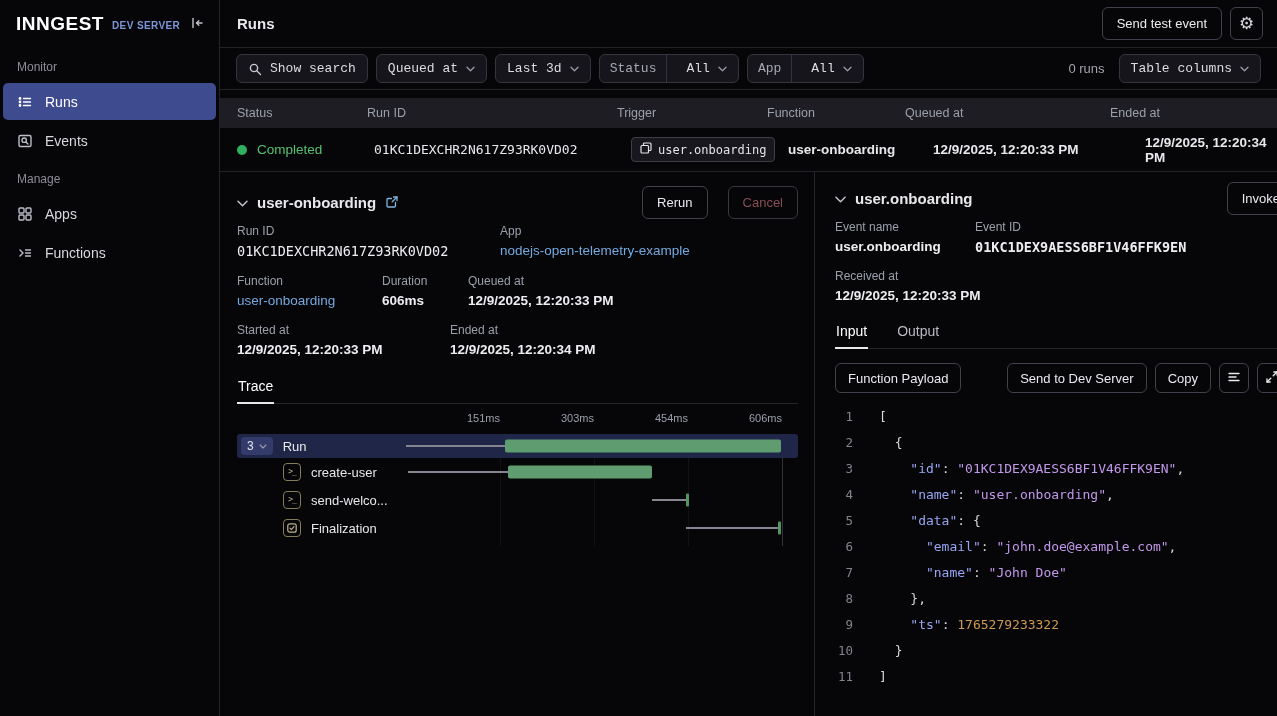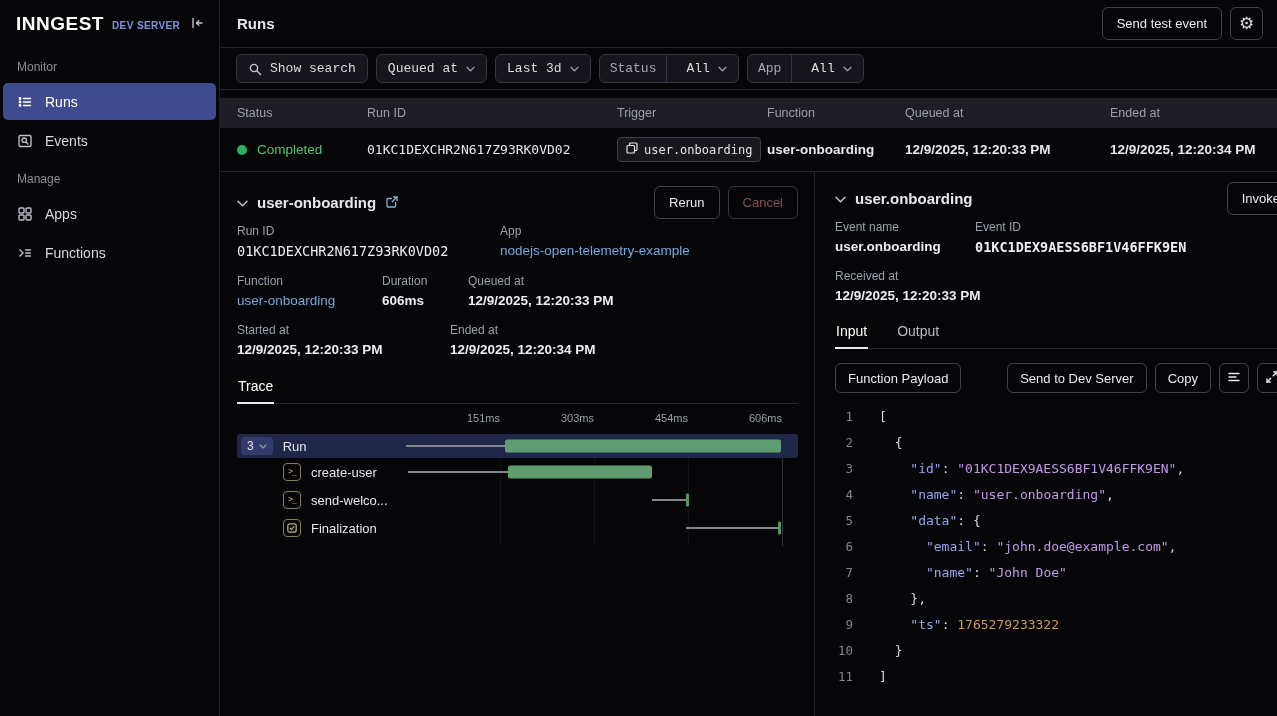--- a/index.html
+++ b/index.html
@@ -43,21 +43,21 @@
   .chev { color:#9a9aa5; display:flex; }
   .cicon { display:flex; color:#c9c9d2; }
   .seg-chip { padding:0; overflow:hidden; }
   .seg-label { padding:0 10px; color:#a7a7b1; border-right:1px solid #35353f; height:100%; display:flex; align-items:center; }
   .seg-value { padding:0 11px; display:flex; gap:8px; align-items:center; }
   .fb-right { margin-left:auto; display:flex; align-items:center; gap:14px; }
   .runs-count { font-size:13px; color:#a3a3ac; }
 
   
   .thead { margin-top:8px; display:flex; height:30px; background:#1d1d23; align-items:center; font-size:12.5px; color:#9ba0ab; flex-shrink:0; }
-  .trow { display:flex; height:44px; align-items:center; border-bottom:1px solid #222229; font-size:13.5px; flex-shrink:0; cursor:pointer; }
+  .trow { display:flex; height:44px; align-items:center; border-bottom:1px solid #222229; font-size:13.5px; flex-shrink:0; cursor:pointer;gap:7px; }
   .col-status { width:147px; padding-left:17px; display:flex; align-items:center; gap:10px; }
   .col-runid { width:250px; }
   .col-trigger { width:150px; }
   .col-fn { width:138px; }
   .col-queued { width:205px; }
   .col-ended { flex:1; }
   .dot { width:10px; height:10px; border-radius:50%; background:#2fb05e; flex-shrink:0; }
   .completed-text { color:#56c271; font-size:13.5px; }
   .runid-text { font-size:13px; }
   .trigger-badge { display:inline-flex; align-items:center; gap:6px; border:1px solid #3e3e48; background:#17171d; border-radius:4px;
@@ -65,21 +65,21 @@
   .bold-val { font-weight:700; }
 
   
   .details { flex:1; display:flex; min-height:0; }
   .left-pane { flex:1; min-width:0; padding:8px 16px 0 17px; display:flex; flex-direction:column; }
   .right-pane { width:463px; flex-shrink:0; border-left:1px solid #26262c; padding:4px 0 0 20px; overflow:hidden; }
 
   .pane-head { display:flex; align-items:center; gap:9px; height:44px; flex-shrink:0; position:relative; }
   .pane-title { font-size:15px; font-weight:700; }
   .ext-link { color:#84b2dd; display:flex; cursor:pointer; }
-  .head-btns { margin-left:auto; display:flex; gap:8px; }
+  .head-btns { margin-left:auto; display:flex; gap:20px; }
   .cancel-btn { color:#a05a63; opacity:.85; cursor:default; }
   .chev-toggle { color:#c3c3cc; display:flex; cursor:pointer; background:none; border:none; }
 
   .field-row { display:flex; margin-bottom:15px; }
   .field-label { font-size:12px; color:#9aa0ab; margin-bottom:5px; }
   .field-value { font-size:13.5px; font-weight:700; color:#eeeef2; }
   .field-value.mono { font-weight:500; font-size:13.5px; }
   .link { color:#74aadf; font-weight:500; cursor:pointer; }
   .fw-263 { width:263px; } .fw-145 { width:145px; } .fw-86 { width:86px; } .fw-213 { width:213px; }
 
@@ -260,20 +260,31 @@
         <span class="seg-value">
           <span>All</span>
           <span class="chev">
               <svg width="9" height="6" viewBox="0 0 9 6" fill="none" stroke="currentColor" stroke-width="1.3" stroke-linecap="round" stroke-linejoin="round">
                 <polyline points="1,1.2 4.5,4.8 8,1.2"></polyline>
               </svg>
             </span>
         </span>
       </div>
 
+      <div class="fb-right">
+        <span class="runs-count">0 runs</span>
+        <button class="chip">
+          <span>Table columns</span>
+          <span class="chev">
+              <svg width="9" height="6" viewBox="0 0 9 6" fill="none" stroke="currentColor" stroke-width="1.3" stroke-linecap="round" stroke-linejoin="round">
+                <polyline points="1,1.2 4.5,4.8 8,1.2"></polyline>
+              </svg>
+            </span>
+        </button>
+      </div>
     </div>
 
     <div class="thead">
       <span class="col-status">Status</span>
       <span class="col-runid">Run ID</span>
       <span class="col-trigger">Trigger</span>
       <span class="col-fn">Function</span>
       <span class="col-queued">Queued at</span>
       <span class="col-ended">Ended at</span>
     </div>

